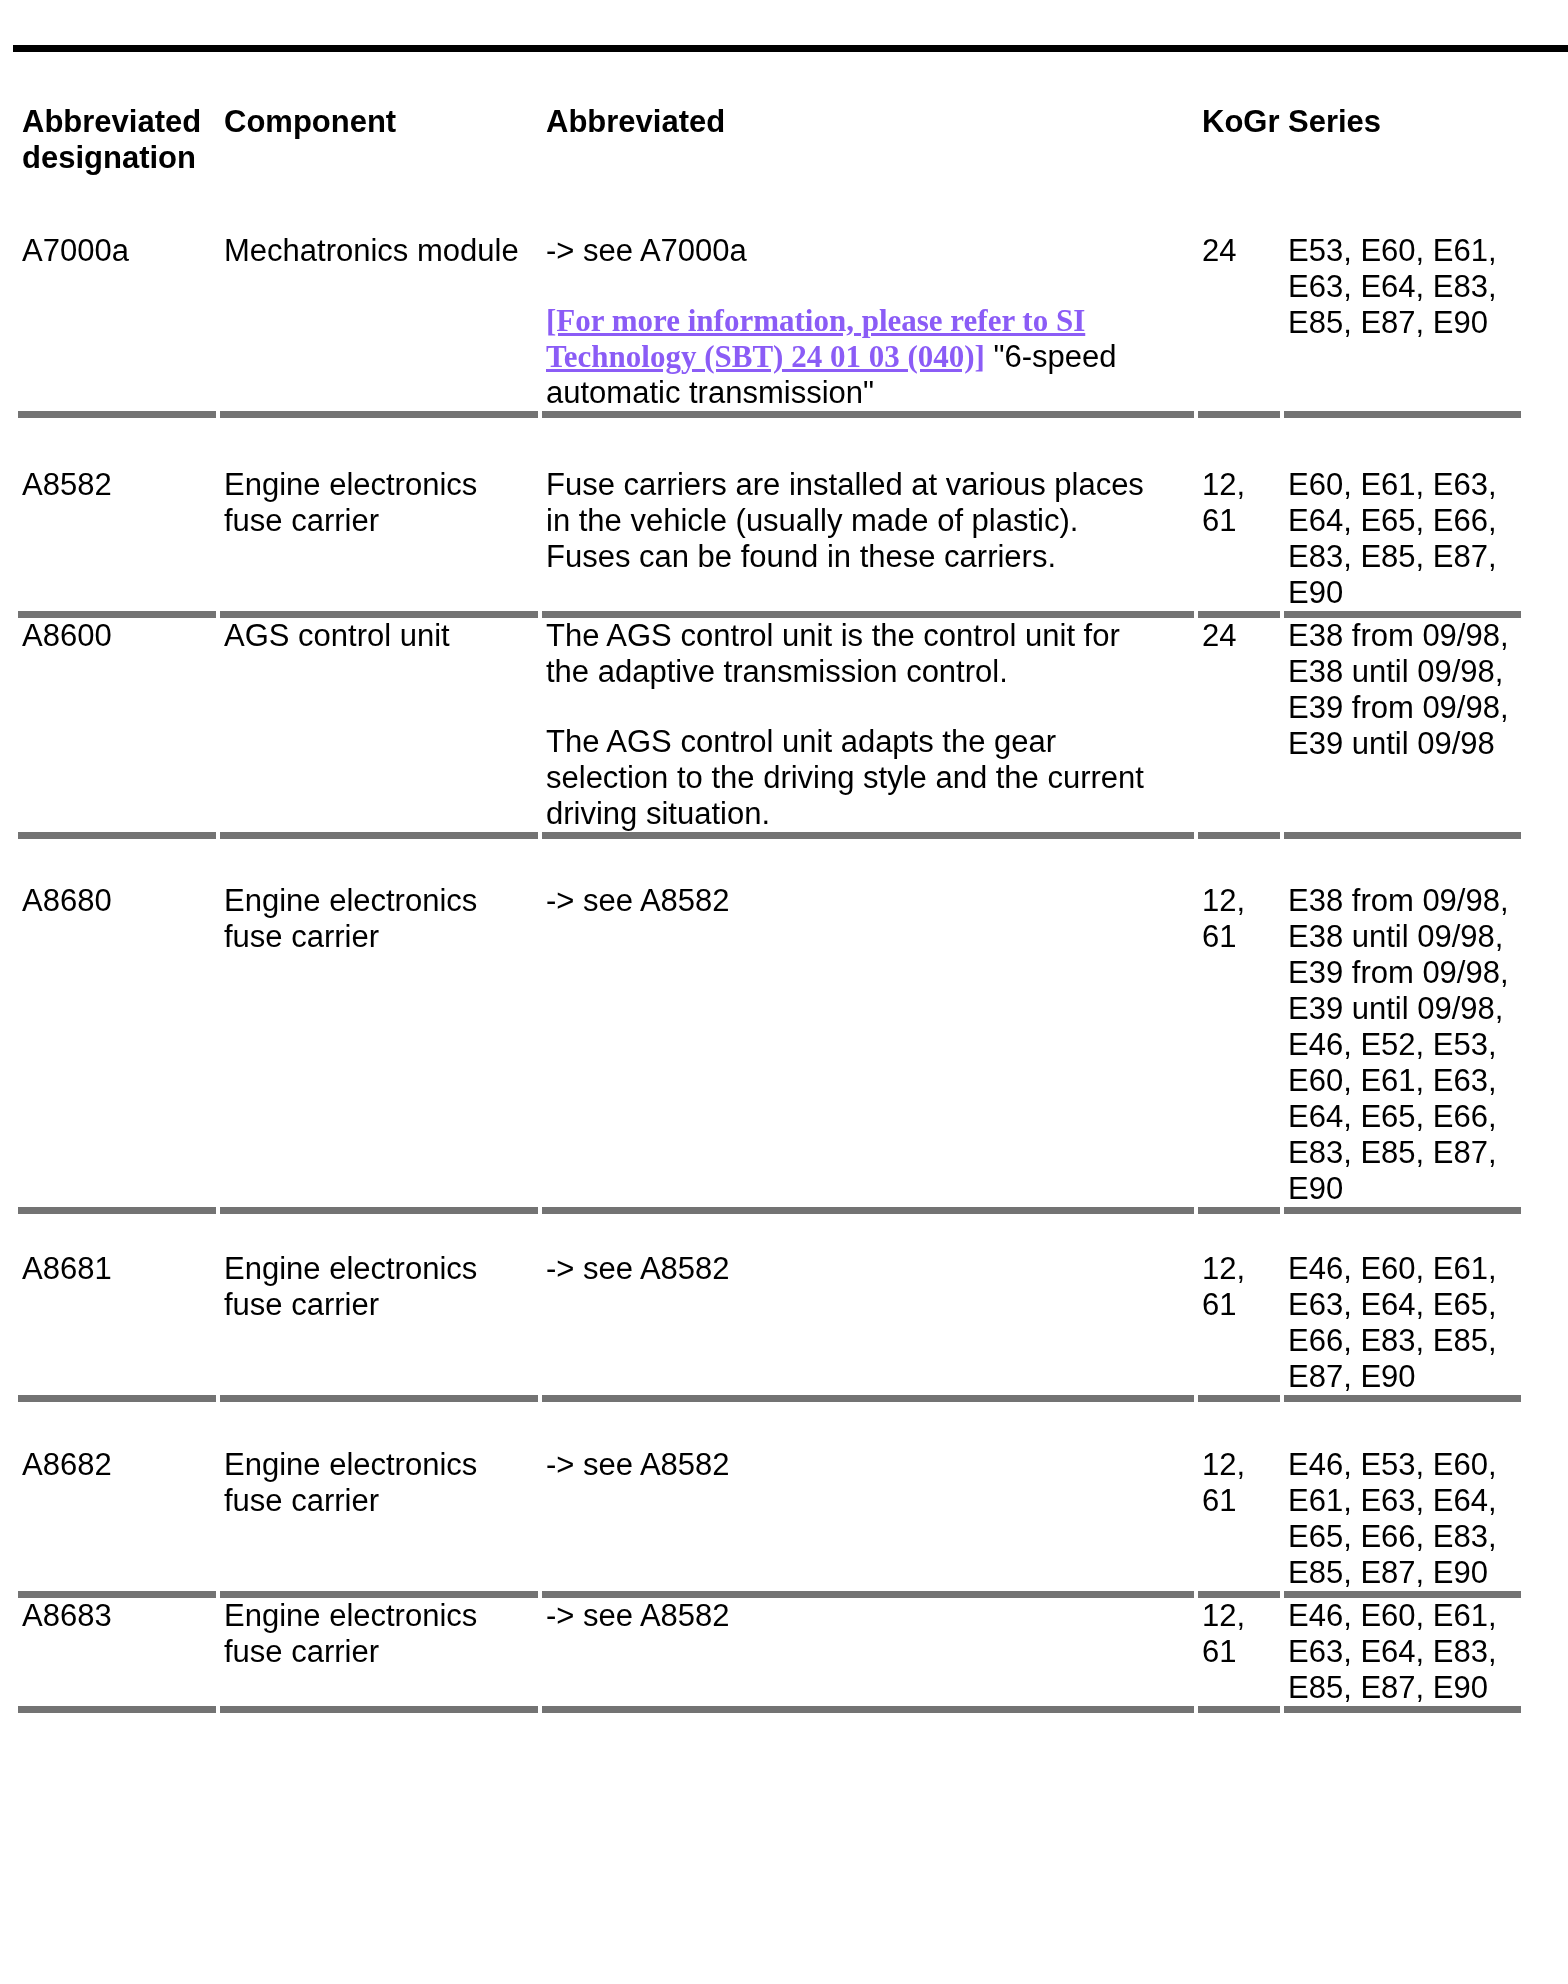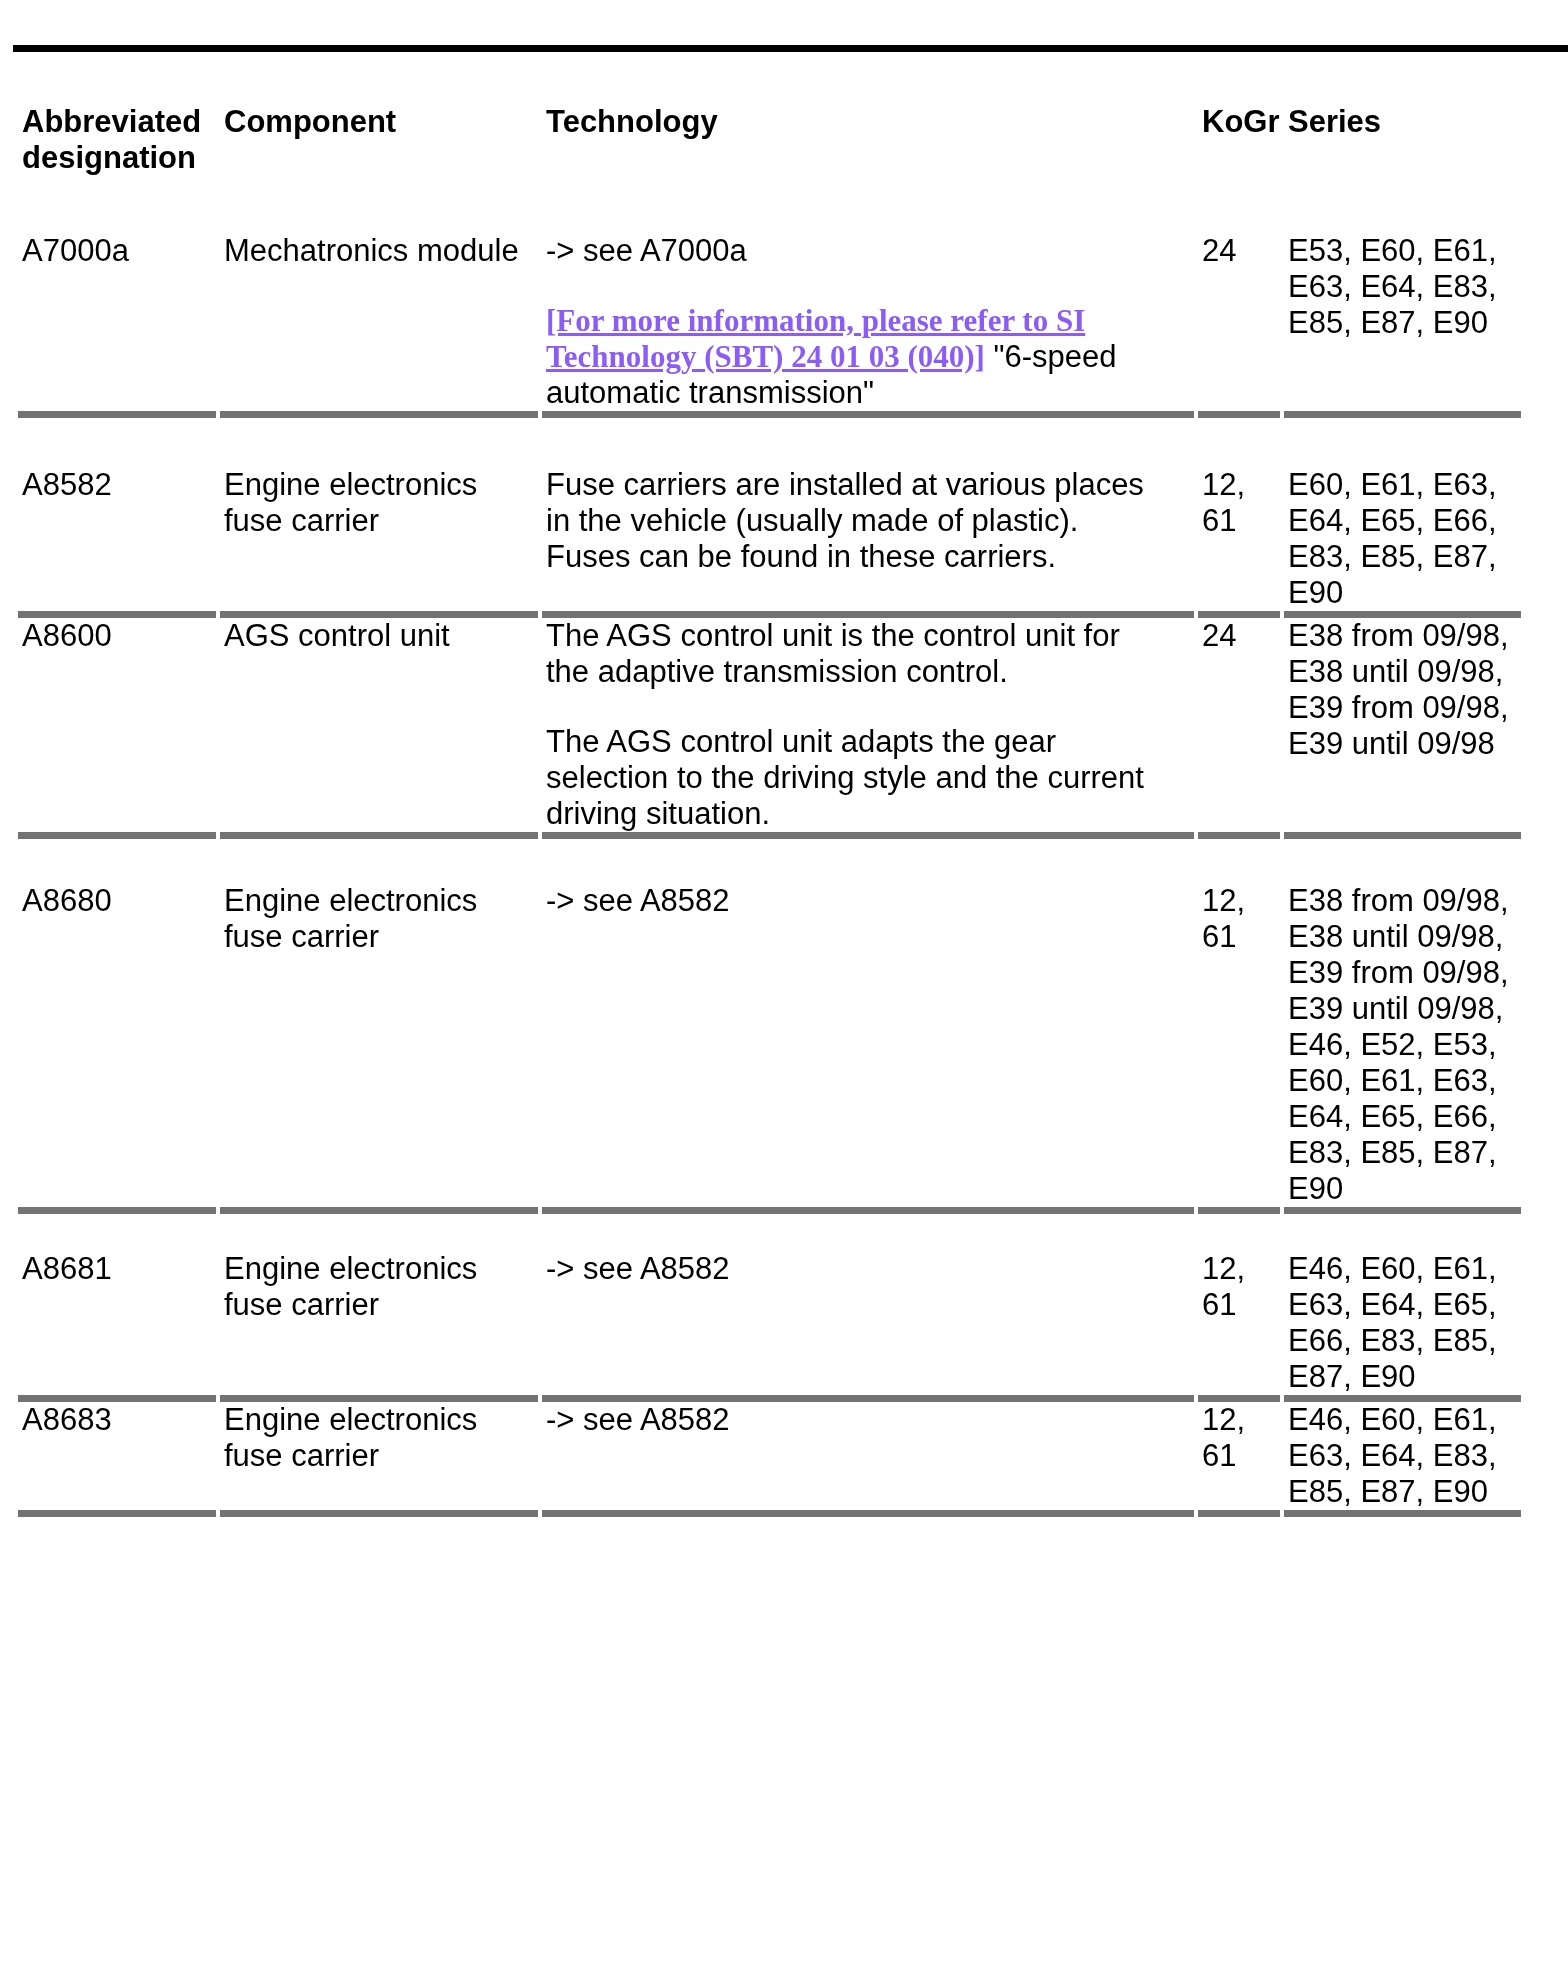--- a/index.html
+++ b/index.html
@@ -80,21 +80,21 @@
       <col class="c1">
         <col class="c2">
         <col class="c3">
         <col class="c4">
         <col class="c5">
     </colgroup>
     <thead>
       <tr>
         <th>Abbreviated designation</th>
         <th>Component</th>
-        <th>Technology</th>
+        <th>Abbreviated</th>
         <th>KoGr</th>
         <th>Series</th>
       </tr>
     </thead>
     <tbody id="rows">
         <tr class="r1">
           <td>A7000a</td>
           <td>Mechatronics module</td>
           <td>
             <div class="pre">-&gt; see A7000a</div>
@@ -138,20 +138,29 @@
         </tr>
         <tr class="r5">
           <td>A8681</td>
           <td>Engine electronics fuse carrier</td>
           <td>
             <div class="pre">-&gt; see A8582</div>
           </td>
           <td>12, 61</td>
           <td>E46, E60, E61, E63, E64, E65, E66, E83, E85, E87, E90</td>
         </tr>
+        <tr class="r6">
+          <td>A8682</td>
+          <td>Engine electronics fuse carrier</td>
+          <td>
+            <div class="pre">-&gt; see A8582</div>
+          </td>
+          <td>12, 61</td>
+          <td>E46, E53, E60, E61, E63, E64, E65, E66, E83, E85, E87, E90</td>
+        </tr>
         <tr class="r7">
           <td>A8683</td>
           <td>Engine electronics fuse carrier</td>
           <td>
             <div class="pre">-&gt; see A8582</div>
           </td>
           <td>12, 61</td>
           <td>E46, E60, E61, E63, E64, E83, E85, E87, E90</td>
         </tr>
       </tbody>

